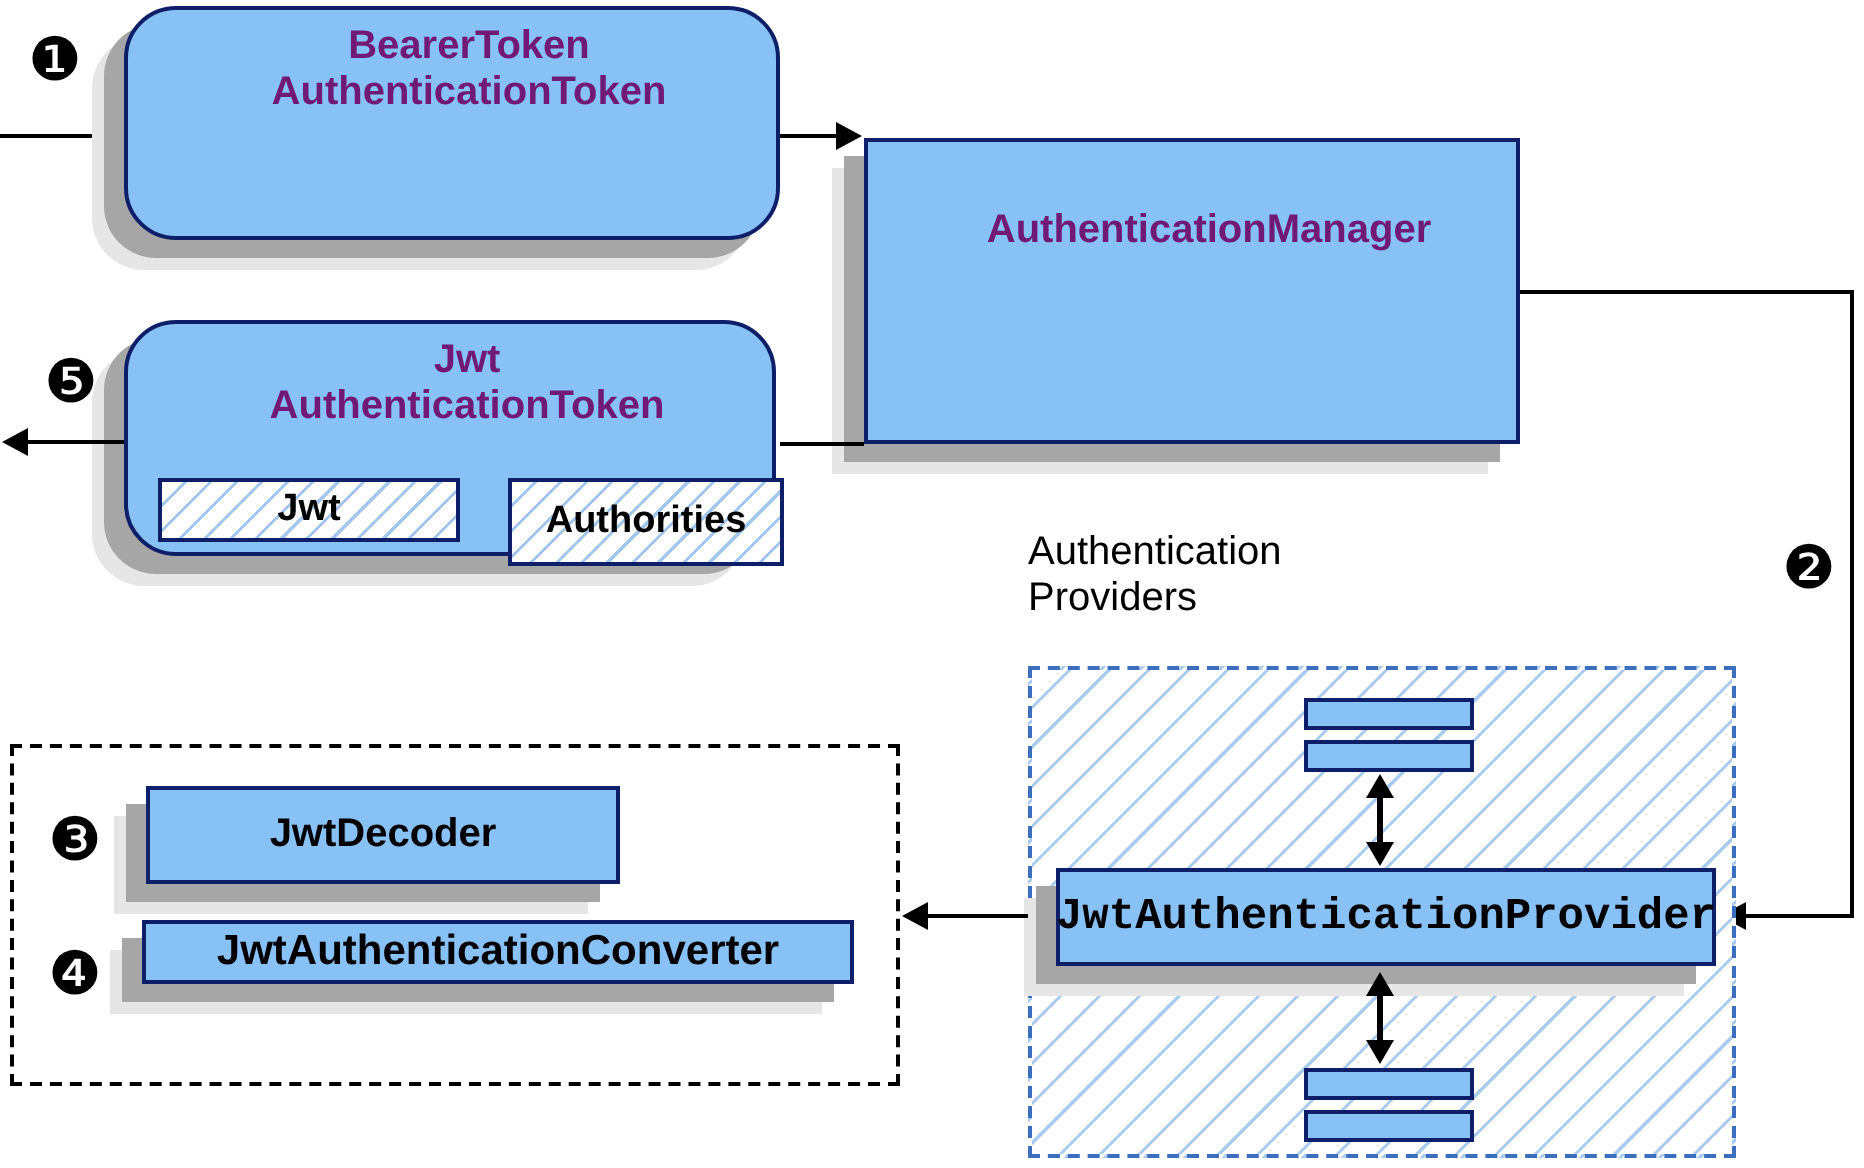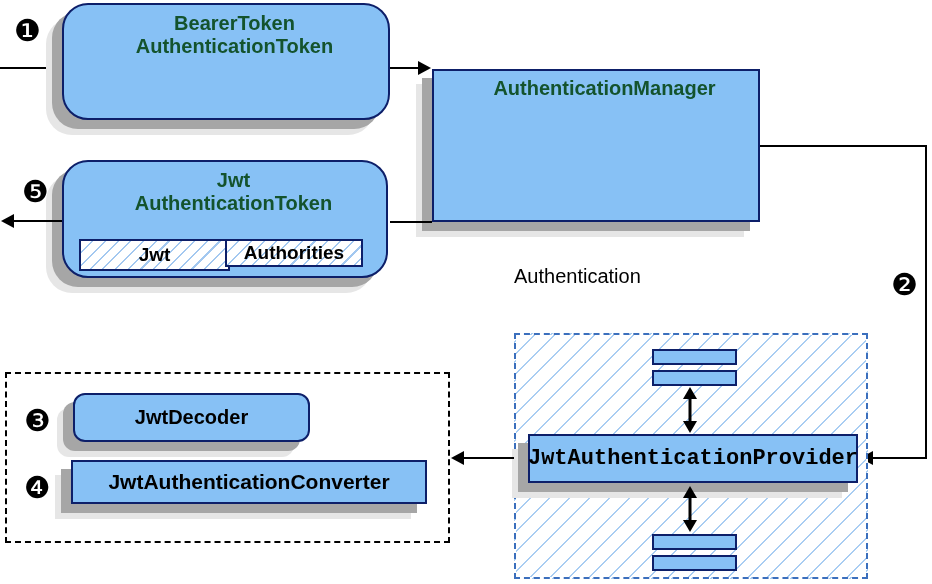--- a/index.html
+++ b/index.html
@@ -7,21 +7,21 @@
     position:relative;width:932px;height:584px;background:#ffffff;
     font-family:"Liberation Sans",sans-serif;overflow:hidden;
   }
   
   .node{
     position:absolute;box-sizing:border-box;
     background:#87c1f5;border:2px solid #0d1f69;color:#000;
     box-shadow:-10px 9px 0 #a6a6a6,-16px 15px 0 #e6e6e6;
   }
   .rounded{border-radius:26px;}
-  .node-title{font-weight:bold;font-size:20px;line-height:23px;text-align:center;color:#14532d;padding-left:17px;}
+  .node-title{font-weight:bold;font-size:20px;line-height:23px;text-align:center;color:#701a75;padding-left:17px;}
   .center-flex{display:flex;align-items:center;justify-content:center;}
   
   .chip{
     position:absolute;box-sizing:border-box;border:2px solid #0d1f69;
     background-color:#ffffff;
     background-image:repeating-linear-gradient(135deg,rgba(255,255,255,0) 0px,rgba(255,255,255,0) 7.5px,#a3c8f0 7.5px,#a3c8f0 9px);
     display:flex;align-items:center;justify-content:center;
     font-weight:bold;font-size:19px;color:#000;
   }
   
@@ -59,44 +59,45 @@
 
   <div class="node rounded" style="left:62px;top:3px;width:328px;height:117px;padding-top:7px;">
     <div class="node-title">BearerToken</div>
     <div class="node-title">AuthenticationToken</div>
   </div>
 
   <div class="h-line" style="left:390px;top:67px;width:30px;"></div>
   <div class="arr-r" style="left:418px;top:61px;"></div>
 
   <div class="node" style="left:432px;top:69px;width:328px;height:153px;">
-    <div class="node-title" style="margin-top:6px;">AuthenticationManager</div>
+    <div class="node-title" style="margin-top:33px;">AuthenticationManager</div>
   </div>
 
   <div class="node rounded" style="left:62px;top:160px;width:326px;height:118px;padding-top:7px;">
     <div class="node-title">Jwt</div>
     <div class="node-title">AuthenticationToken</div>
     <div class="chip" style="left:15px;top:77px;width:151px;height:32px;">Jwt</div>
-    <div class="chip" style="left:161px;top:77px;width:138px;height:28px;">Authorities</div>
+    <div class="chip" style="left:190px;top:77px;width:138px;height:44px;">Authorities</div>
   </div>
 
   <div class="badge" style="left:22px;top:177px;">❺</div>
   <div class="h-line" style="left:12px;top:220px;width:50px;"></div>
   <div class="arr-l" style="left:1px;top:214px;"></div>
 
   <div class="h-line" style="left:390px;top:221px;width:42px;"></div>
 
   <div class="h-line" style="left:760px;top:145px;width:167px;"></div>
   <div class="v-line" style="left:925px;top:145px;height:314px;"></div>
   <div class="h-line" style="left:873px;top:457px;width:54px;"></div>
   <div class="arr-l" style="left:860px;top:451px;"></div>
   <div class="badge" style="left:891px;top:270px;">❷</div>
 
   <div class="group-label" style="left:514px;top:265px;width:354px;">
     <div>Authentication</div>
+    <div>Providers</div>
   </div>
 
   <div class="providers-box" style="left:514px;top:333px;width:354px;height:246px;"></div>
 
   <div class="bar" style="left:652px;top:349px;"></div>
   <div class="bar" style="left:652px;top:370px;"></div>
 
   <div class="dbl-arrow" style="left:676px;top:387px;">
     <svg width="28" height="46" viewBox="0 0 28 46">
         <path d="M14 9 L14 37" stroke="#000" stroke-width="3"></path>
@@ -117,18 +118,18 @@
 
   <div class="bar" style="left:652px;top:534px;"></div>
   <div class="bar" style="left:652px;top:555px;"></div>
 
   <div class="h-line" style="left:464px;top:457px;width:50px;"></div>
   <div class="arr-l" style="left:451px;top:451px;"></div>
 
   <div class="decoders-box" style="left:5px;top:372px;width:445px;height:171px;"></div>
 
   <div class="badge" style="left:24px;top:406px;">❸</div>
-  <div class="node center-flex" style="left:73px;top:393px;width:237px;height:49px;font-weight:bold;font-size:20px;border-radius:12px;">JwtDecoder</div>
+  <div class="node center-flex" style="left:73px;top:393px;width:237px;height:49px;font-weight:bold;font-size:20px;">JwtDecoder</div>
 
   <div class="badge" style="left:24px;top:473px;">❹</div>
-  <div class="node center-flex" style="left:71px;top:460px;width:356px;height:44px;font-weight:bold;font-size:21px;">JwtAuthenticationConverter</div>
+  <div class="node center-flex" style="left:71px;top:460px;width:356px;height:32px;font-weight:bold;font-size:21px;">JwtAuthenticationConverter</div>
 
 </div>
 
 </body></html>

